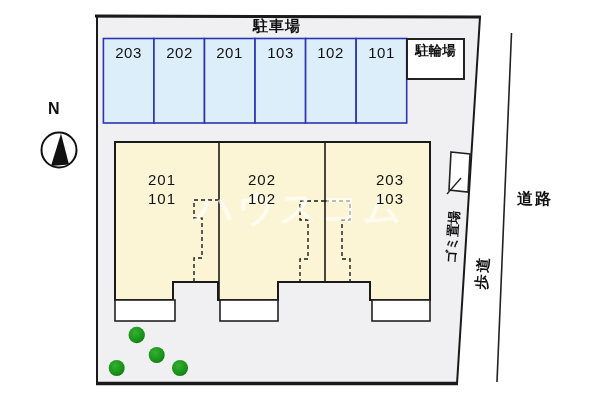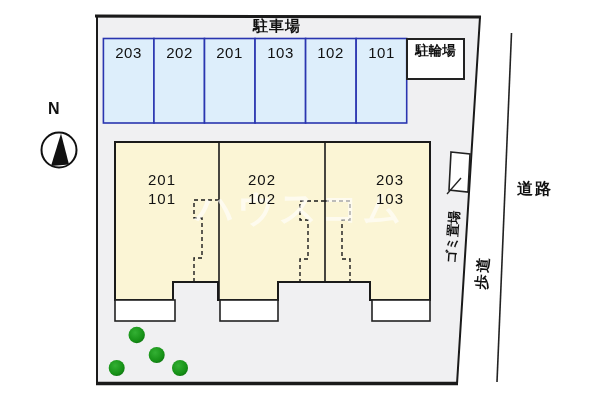--- a/index.html
+++ b/index.html
@@ -11,21 +11,21 @@
   .lbl{position:absolute;white-space:nowrap;}
   .center{text-align:center;}
   .parking-title{left:227px;top:17px;width:100px;font-size:15px;font-weight:600;letter-spacing:1px;}
   .space-num{top:44px;width:51px;font-size:15px;letter-spacing:0.5px;}
   .bike-box-label{left:407px;top:39px;width:57px;height:24px;display:flex;align-items:center;justify-content:center;
     font-size:13.5px;font-weight:600;}
   .unit{top:170px;width:60px;font-size:15px;line-height:19px;letter-spacing:1px;}
   .unit span{display:block;}
   .watermark{left:185px;top:183px;width:230px;font-size:38px;font-weight:700;letter-spacing:3px;
     color:rgba(255,255,255,0.62);user-select:none;}
-  .road-label{left:517px;top:179px;font-size:16px;font-weight:600;letter-spacing:2px;}
+  .road-label{left:517px;top:189px;font-size:16px;font-weight:600;letter-spacing:2px;}
   .sidewalk-label{left:464px;top:263px;width:38px;font-size:15px;font-weight:600;letter-spacing:2px;
     transform:rotate(-85deg);transform-origin:center;}
   .garbage-label{left:406px;top:229px;width:92px;height:16px;font-size:13px;font-weight:600;
     transform:rotate(-86deg);transform-origin:center;}
   .north-label{left:48px;top:100px;font-size:16px;font-weight:700;}
 </style>
 </head>
 <body>
 
 <div class="stage">

